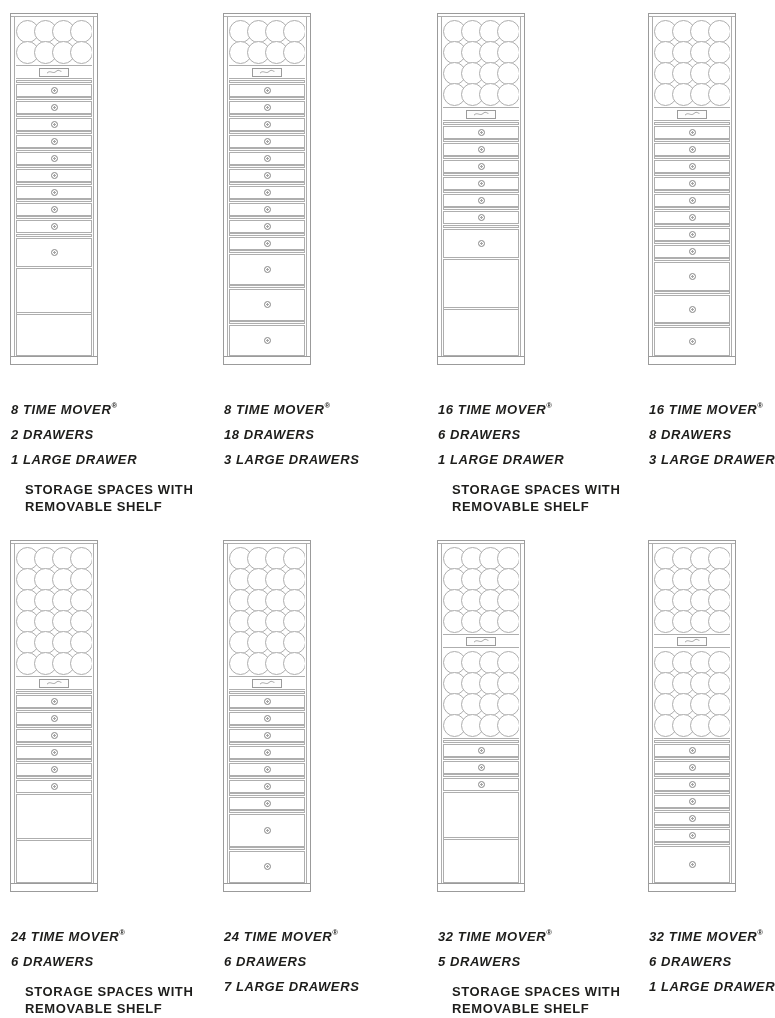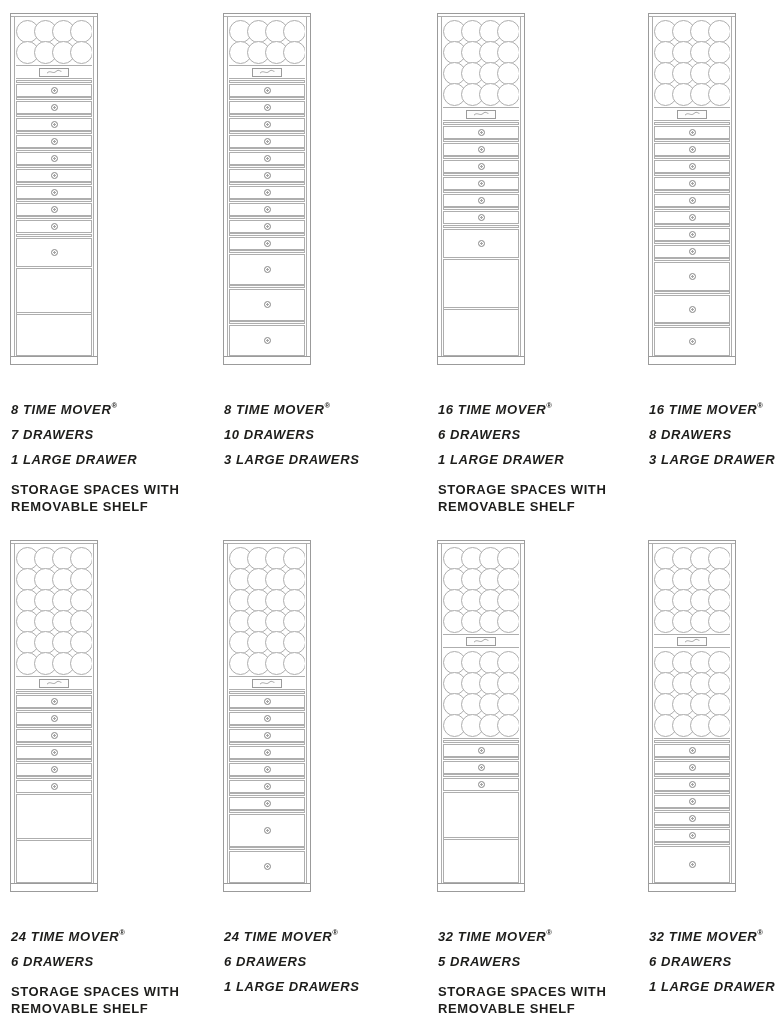--- a/index.html
+++ b/index.html
@@ -101,21 +101,21 @@
   }
   .label-line{
     font-size:13px;font-weight:bold;
     letter-spacing:.6px;
     line-height:14px;
     margin:0 0 11px 1px;
     white-space:nowrap;
     font-style:italic;
   }
   .label-line sup{font-size:7.5px;vertical-align:6px;letter-spacing:0;}
-  .storage-note{margin:14px 0 0 1px;}
+  .storage-note{margin:14px 0 0 15px;}
   .storage-note .note-line{
     font-size:13px;font-weight:bold;
     letter-spacing:.6px;line-height:17px;
     white-space:nowrap;
   }
 </style>
 </head>
 <body>
 
 <main>
@@ -212,21 +212,21 @@
             <div class="sec-storage">
               <div class="storage-cell first"></div>
               <div class="shelf"></div>
               <div class="storage-cell"></div>
             </div>
           </div>
           <div class="cab-base"></div>
         </div>
         <div class="label-block">
           <div class="label-line"><span>8 TIME MOVER</span><sup>®</sup></div>
-          <div class="label-line">7 DRAWERS</div>
+          <div class="label-line">2 DRAWERS</div>
           <div class="label-line">1 LARGE DRAWER</div>
           <div class="storage-note">
             <div class="note-line">STORAGE SPACES WITH</div>
             <div class="note-line">REMOVABLE SHELF</div>
           </div>
         </div>
       </div>
       <div class="column">
         <div class="cabinet">
           <div class="cab-top"></div>
@@ -332,21 +332,21 @@
                 <div class="face">
                   <div class="knob"></div>
                 </div>
               </div>
             </div>
           </div>
           <div class="cab-base"></div>
         </div>
         <div class="label-block">
           <div class="label-line"><span>8 TIME MOVER</span><sup>®</sup></div>
-          <div class="label-line">10 DRAWERS</div>
+          <div class="label-line">18 DRAWERS</div>
           <div class="label-line">3 LARGE DRAWERS</div>
         </div>
       </div>
       <div class="column">
         <div class="cabinet">
           <div class="cab-top"></div>
           <div class="cab-inner">
             <div class="sec-movers">
               <div class="mover-row">
                 <div class="mover"></div>
@@ -770,21 +770,21 @@
                   <div class="knob"></div>
                 </div>
               </div>
             </div>
           </div>
           <div class="cab-base"></div>
         </div>
         <div class="label-block">
           <div class="label-line"><span>24 TIME MOVER</span><sup>®</sup></div>
           <div class="label-line">6 DRAWERS</div>
-          <div class="label-line">1 LARGE DRAWERS</div>
+          <div class="label-line">7 LARGE DRAWERS</div>
         </div>
       </div>
       <div class="column">
         <div class="cabinet">
           <div class="cab-top"></div>
           <div class="cab-inner">
             <div class="sec-movers">
               <div class="mover-row">
                 <div class="mover"></div>
                 <div class="mover"></div>

